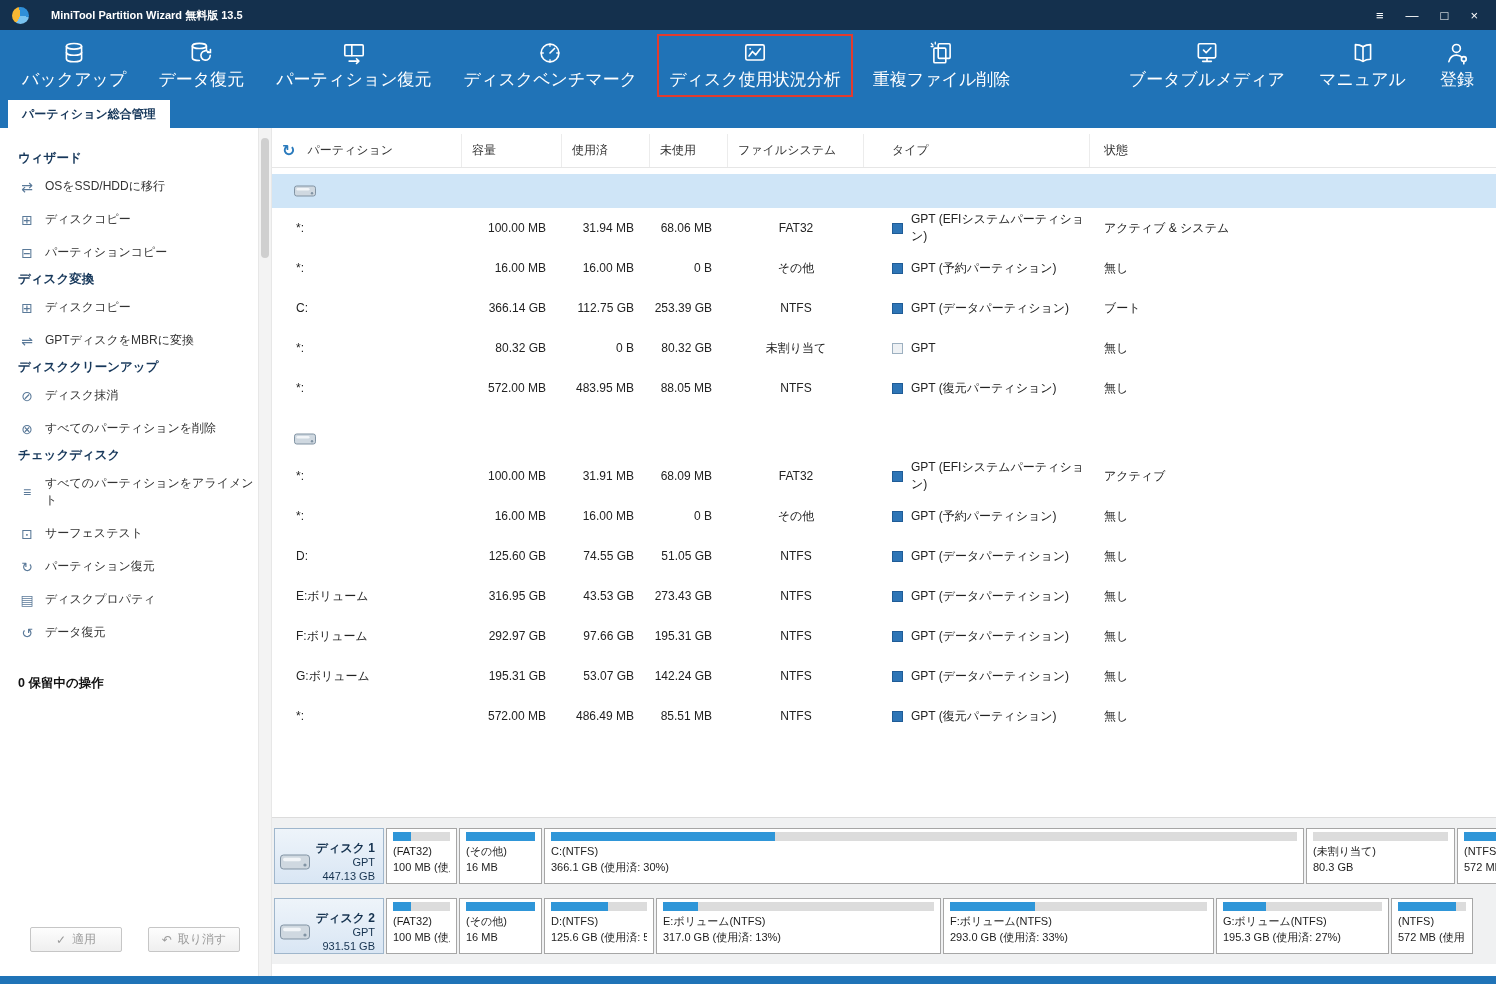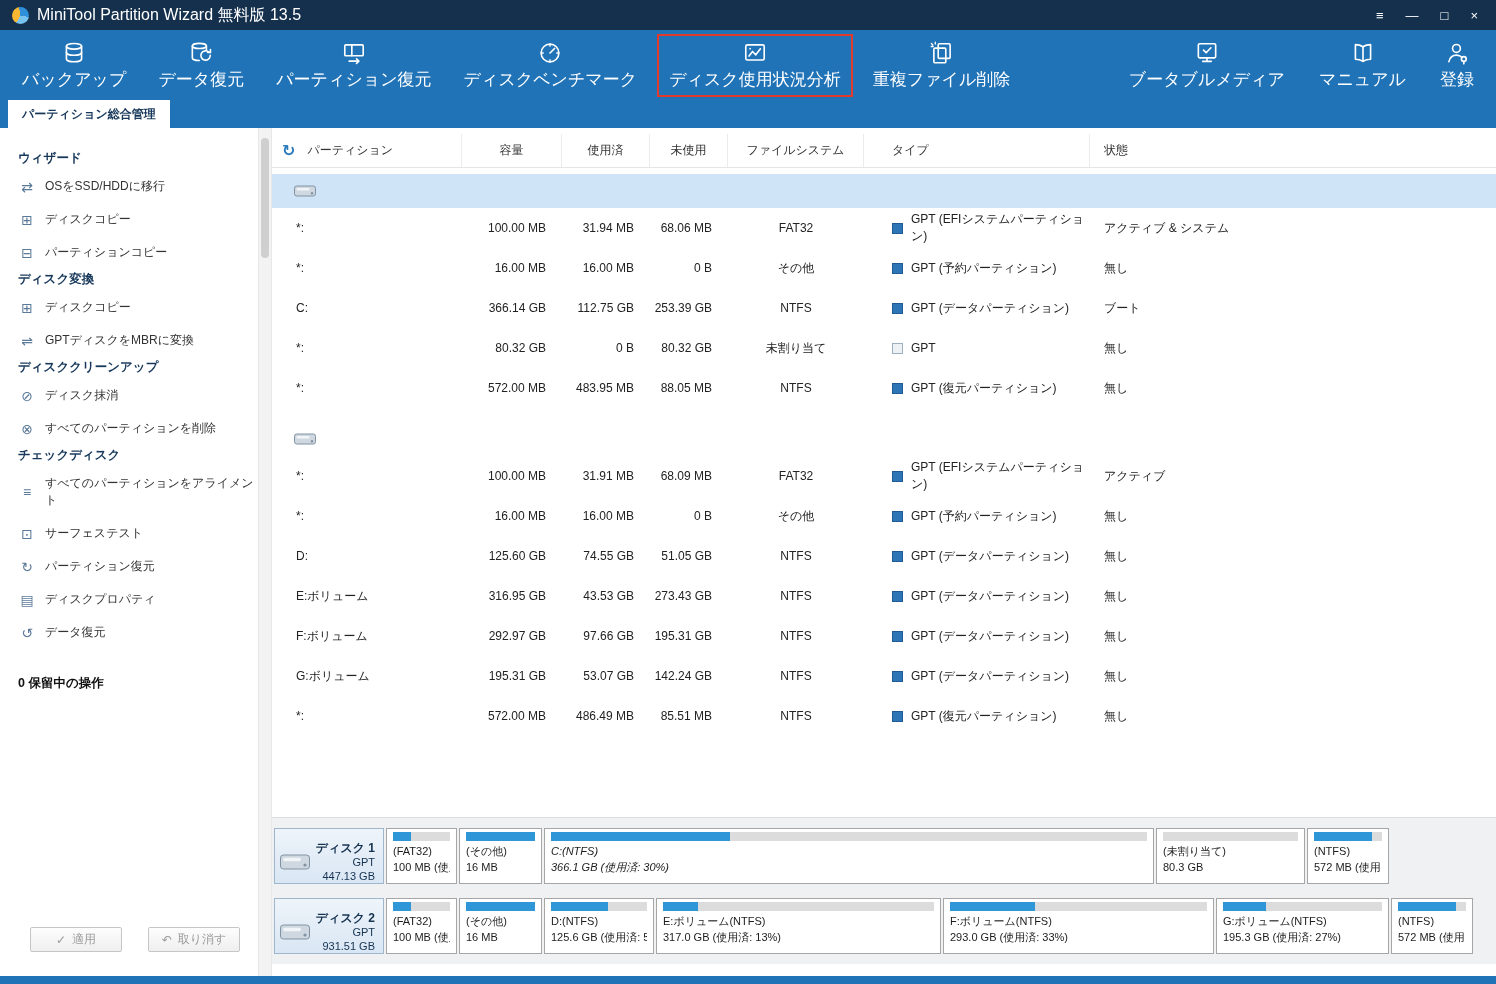--- a/index.html
+++ b/index.html
@@ -2,21 +2,21 @@
 <html style="--titlebar: #14304d; --toolbar: #2073b7; --highlight: #e23b2e; --selected-row: #cfe5f7; --bar-used: #2f96d8; --type-square: #2e75b6;"><head>
 <meta charset="utf-8">
 <style>
   * { box-sizing: border-box; }
   body { margin:0; font-family:"Liberation Sans","DejaVu Sans",sans-serif; background:#888; }
   .app { width:1496px; height:984px; background:#fff; display:flex; flex-direction:column; overflow:hidden; position:relative; }
 
   
   .titlebar { height:30px; background:var(--titlebar,#14304d); display:flex; align-items:center; padding:0 12px; gap:8px; color:#fff; flex:none; }
   .logo { width:17px; height:17px; border-radius:50%; background:conic-gradient(from 210deg,#f7b733 0 140deg,#2f8fd8 140deg 250deg,#79c3f0 250deg 360deg); flex:none; }
-  .title { font-size:16px; font-weight:400; }
+  .title { font-size:11px; font-weight:700;margin-left:14px; }
   .win { margin-left:auto; display:flex; gap:22px; font-size:13px; align-items:center; padding-right:6px; }
   .win span { cursor:default; line-height:1; }
 
   
   .toolbar { height:70px; background:var(--toolbar,#2073b7); display:flex; align-items:center; padding:0 10px; flex:none; }
   .tb-left { display:flex; gap:8px; align-items:center; }
   .tb-right { margin-left:auto; display:flex; gap:10px; align-items:center; }
   .tb-btn { display:flex; flex-direction:column; align-items:center; justify-content:center; gap:2px; padding:4px 10px; color:#fff; font-size:17px; border:2px solid transparent; cursor:pointer; }
   .tb-btn.highlighted { border-color:var(--highlight,#e23b2e); }
   .tb-icon svg { display:block; }
@@ -40,21 +40,21 @@
 
   .vscroll { width:14px; flex:none; background:#f3f3f3; border-left:1px solid #e7e7e7; border-right:1px solid #e7e7e7; position:relative; }
   .vscroll .thumb { position:absolute; top:10px; left:2px; width:8px; height:120px; background:#cfcfcf; border-radius:4px; }
 
   .main { flex:1; min-width:0; display:flex; flex-direction:column; padding-bottom:12px; }
 
   
   .thead { display:grid; grid-template-columns:190px 100px 88px 78px 136px 226px 1fr; height:34px; margin-top:6px; border-bottom:1px solid #e6e6e6; font-size:12px; color:#333; flex:none; }
   .th { display:flex; align-items:center; border-right:1px solid #ececec; padding:0 10px; height:100%; }
   .th:last-child { border-right:none; }
-  .th.center { justify-content:center; }
+  .th.center { }
   .th.t-type { padding-left:28px; }
   .th.t-status { padding-left:14px; }
   .refresh { color:#2b7bbd; font-size:16px; font-weight:700; margin-right:12px; cursor:pointer; line-height:1; }
 
   .group { margin-top:6px; }
   .group + .group { margin-top:14px; }
   .disk-header { display:flex; align-items:center; gap:9px; height:34px; font-size:12px; font-weight:700; color:#111; padding-left:22px; cursor:pointer; }
   .disk-header.selected { background:var(--selected-row,#cfe5f7); }
   .disk-ic svg, .dm-ic svg { display:block; }
 
@@ -508,21 +508,21 @@
               <div class="dm-l1">(FAT32)</div>
               <div class="dm-l2">100 MB (使用</div>
             </div>
             <div class="dm-block" style="width: 83px;">
               <div class="dm-bar">
                 <div class="used" style="width: 100%;"></div>
               </div>
               <div class="dm-l1">(その他)</div>
               <div class="dm-l2">16 MB</div>
             </div>
-            <div class="dm-block" style="width: 610px; font-style: italic;">
+            <div class="dm-block" style="width: 760px;">
               <div class="dm-bar">
                 <div class="used" style="width: 30%;"></div>
               </div>
               <div class="dm-l1">C:(NTFS)</div>
               <div class="dm-l2">366.1 GB (使用済: 30%)</div>
             </div>
             <div class="dm-block" style="width: 149px;">
               <div class="dm-bar">
                 <div class="used" style="width: 0%;"></div>
               </div>

